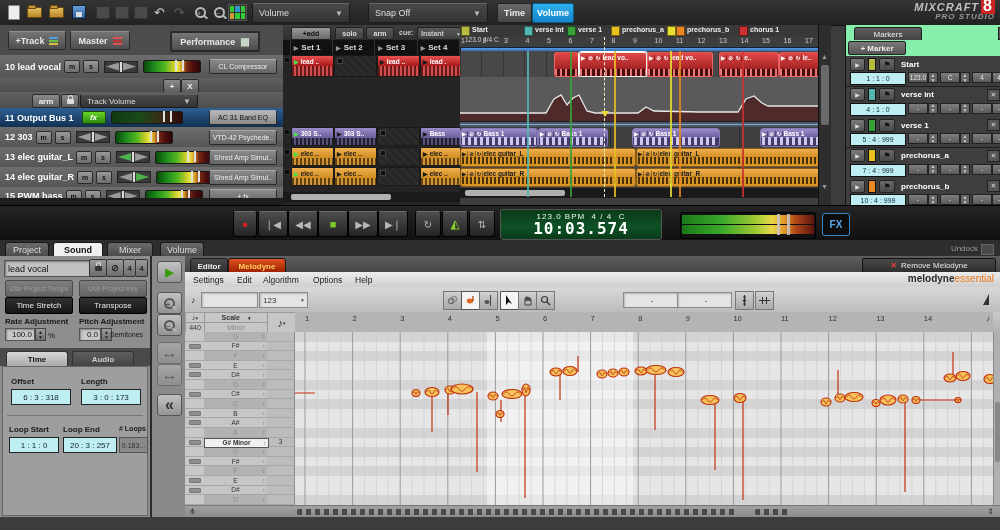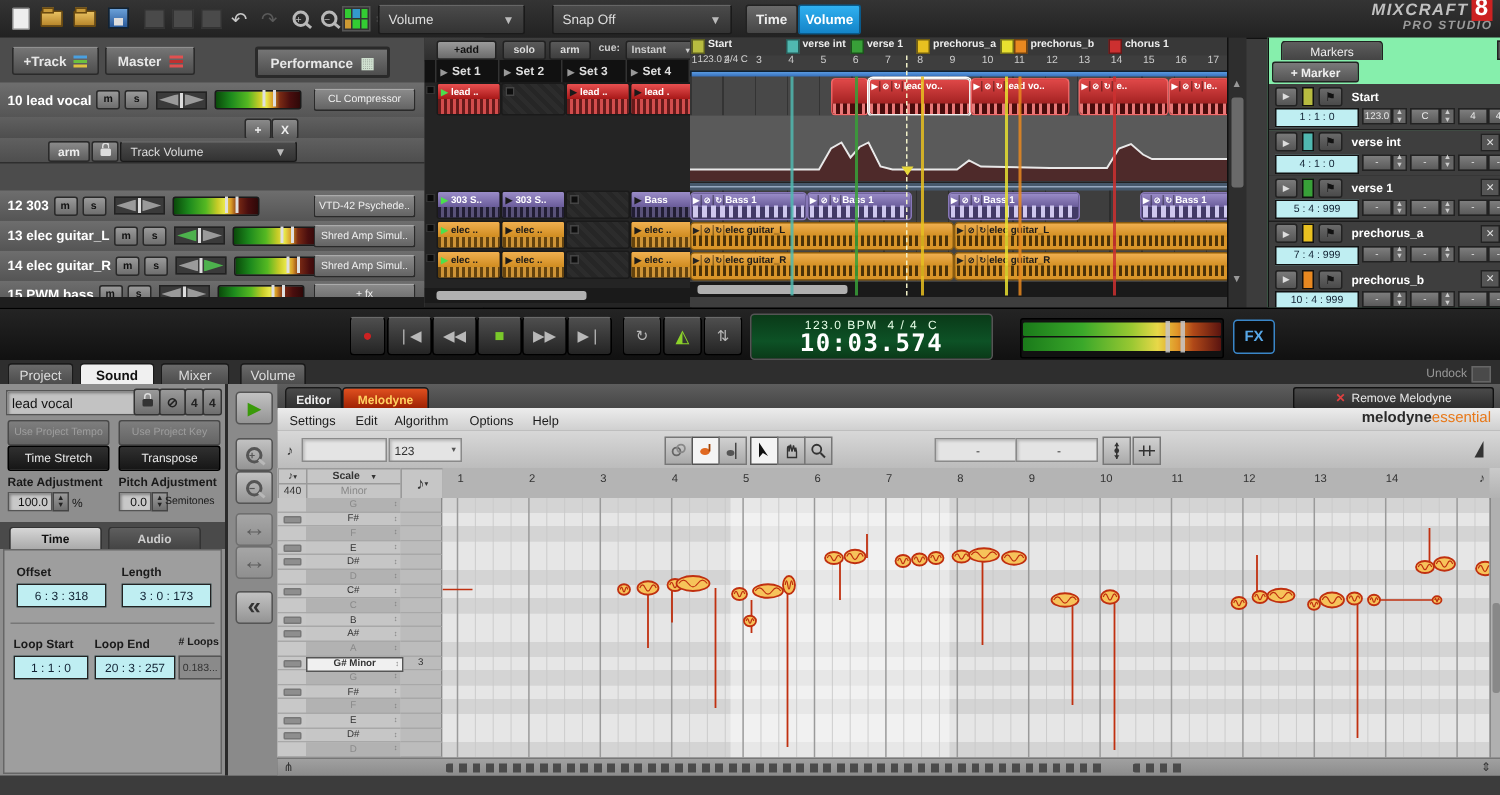--- a/index.html
+++ b/index.html
@@ -332,20 +332,28 @@
       <span class="smbtn" style="left:32px;top:2px;width:26px">arm</span>
       <span class="smbtn" style="left:61px;top:2px">
           <span class="lockic"></span>
         </span>
       <div class="dd" style="left:80px;top:2px;width:104px;height:12px;font-size:8px">
         <span>Track Volume</span>
           <span class="chev">▼</span>
         </div>
     </div>
 
+    <div class="trackrow sel" style="top:83px;height:19px">
+      <span class="tname">11 Output Bus 1</span>
+      <span class="fxgreen">fx</span>
+      <span class="meter dark" style="width:70px">
+          <span class="hndl" style="left:74%"></span>
+        </span>
+      <span class="fxbtn" style="background:linear-gradient(#b8b8b8,#8a8a8a);color:#111">AC 31 Band EQ</span>
+    </div>
 
     <div class="trackrow" style="top:102px;height:20px">
       <span class="tname">12 303</span>
       <span class="msbtn">m</span>
       <span class="msbtn">s</span>
       <span class="pan">
           <span class="ph l"></span>
           <span class="ph r"></span>
         </span>
       <span class="meter">

